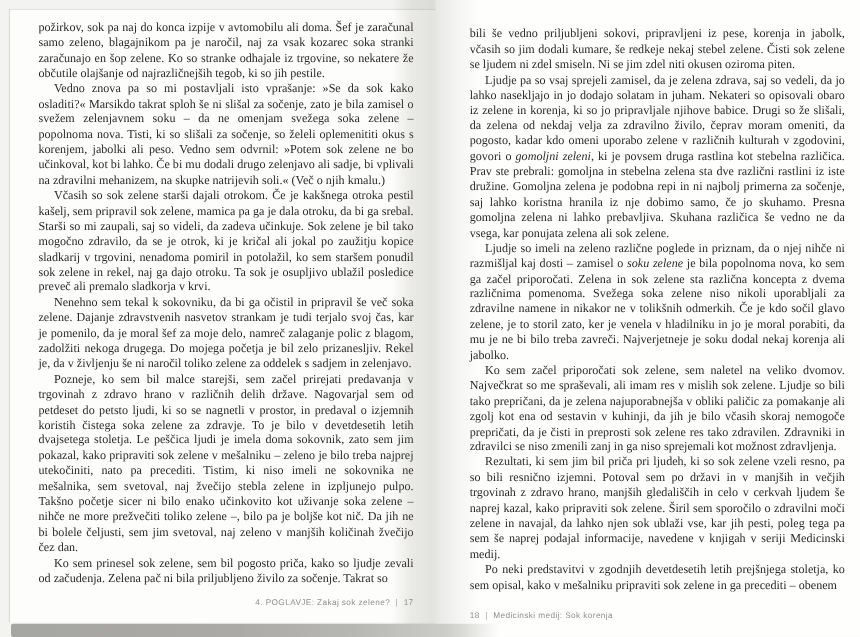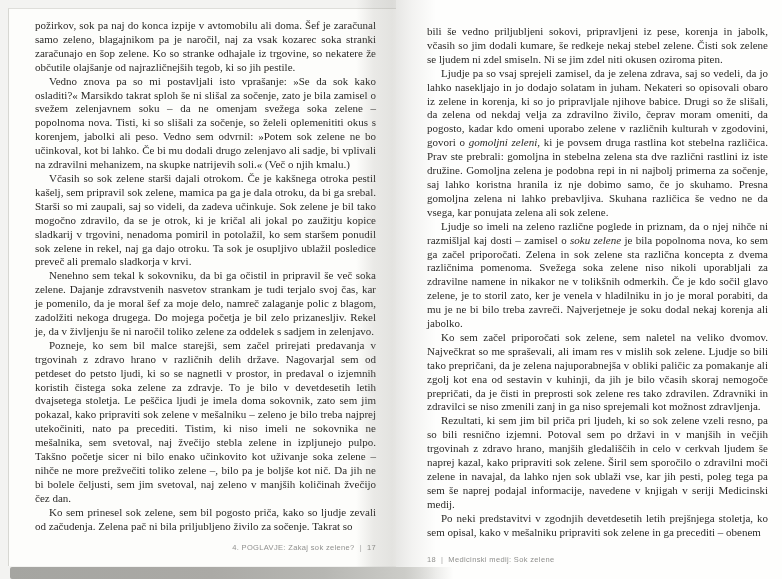--- a/index.html
+++ b/index.html
@@ -132,20 +132,20 @@
     <p><span>Ko sem začel priporočati sok zelene, sem naletel na veliko dvomov. Največkrat so me spraševali, ali imam res v mislih sok zelene. Ljudje so bili tako prepričani, da je zelena najuporabnejša v obliki paličic za pomakanje ali zgolj kot ena od sestavin v kuhinji, da jih je bilo včasih skoraj nemogoče prepričati, da je čisti in preprosti sok zelene res tako zdravilen. Zdravniki in zdravilci se niso zmenili zanj in ga niso sprejemali kot možnost zdravljenja.</span></p>
     <p><span>Rezultati, ki sem jim bil priča pri ljudeh, ki so sok zelene vzeli resno, pa so bili resnično izjemni. Potoval sem po državi in v manjših in večjih trgovinah z zdravo hrano, manjših gledališčih in celo v cerkvah ljudem še naprej kazal, kako pripraviti sok zelene. Širil sem sporočilo o zdravilni moči zelene in navajal, da lahko njen sok ublaži vse, kar jih pesti, poleg tega pa sem še naprej podajal informacije, navedene v knjigah v seriji Medicinski medij.</span></p>
     <p><span>Po neki predstavitvi v zgodnjih devetdesetih letih prejšnjega stoletja, ko sem opisal, kako v mešalniku pripraviti sok zelene in ga precediti – obenem</span></p>
   </div>
 
   <div class="footer footer-left">
     <span>4. POGLAVJE: Zakaj sok zelene?</span><span class="sep">|</span><span>17</span>
   </div>
 
   <div class="footer footer-right">
-    <span>18</span><span class="sep">|</span><span>Medicinski medij: Sok zelene</span>
+    <span>18</span><span class="sep">|</span><span>Medicinski medij: Sok korenja</span>
   </div>
 
   <div class="gutter-shadow"></div>
 
   <div class="book-edge"></div>
 
 </div>
 
 </body></html>

